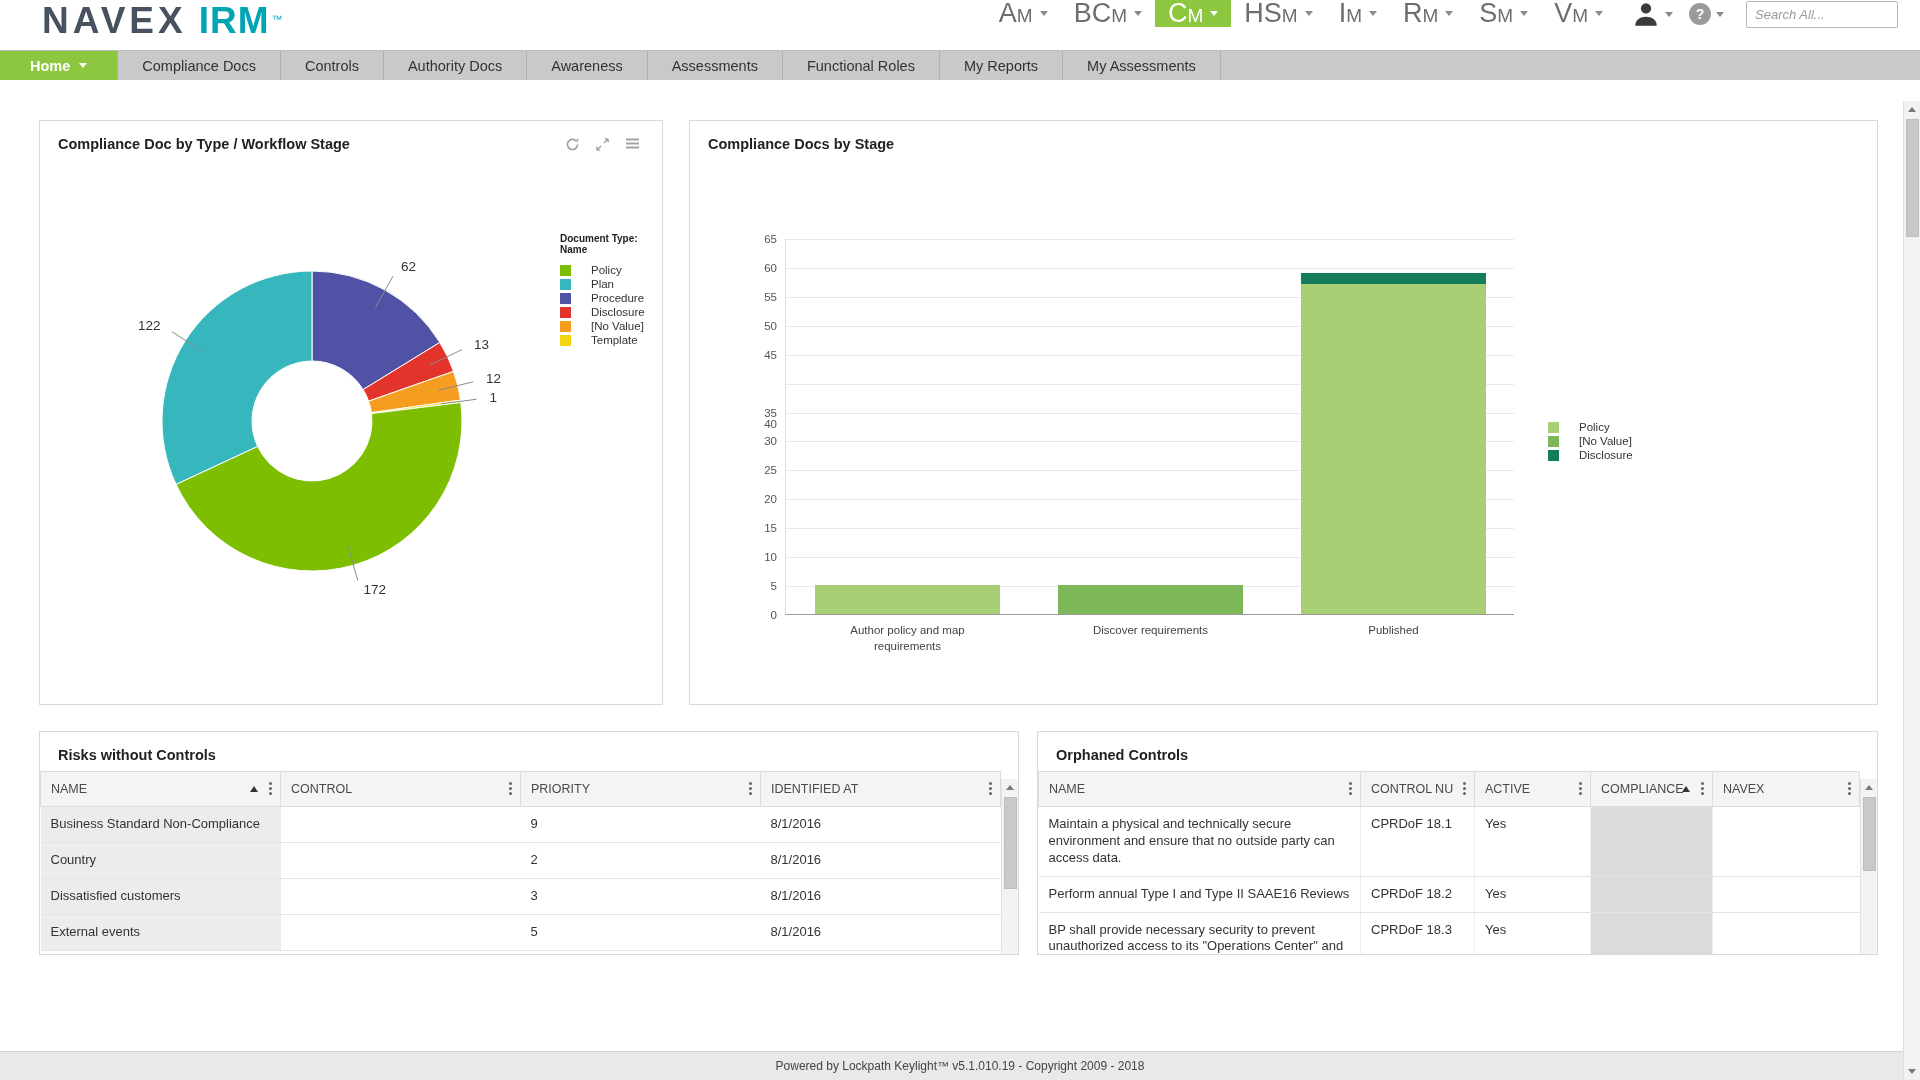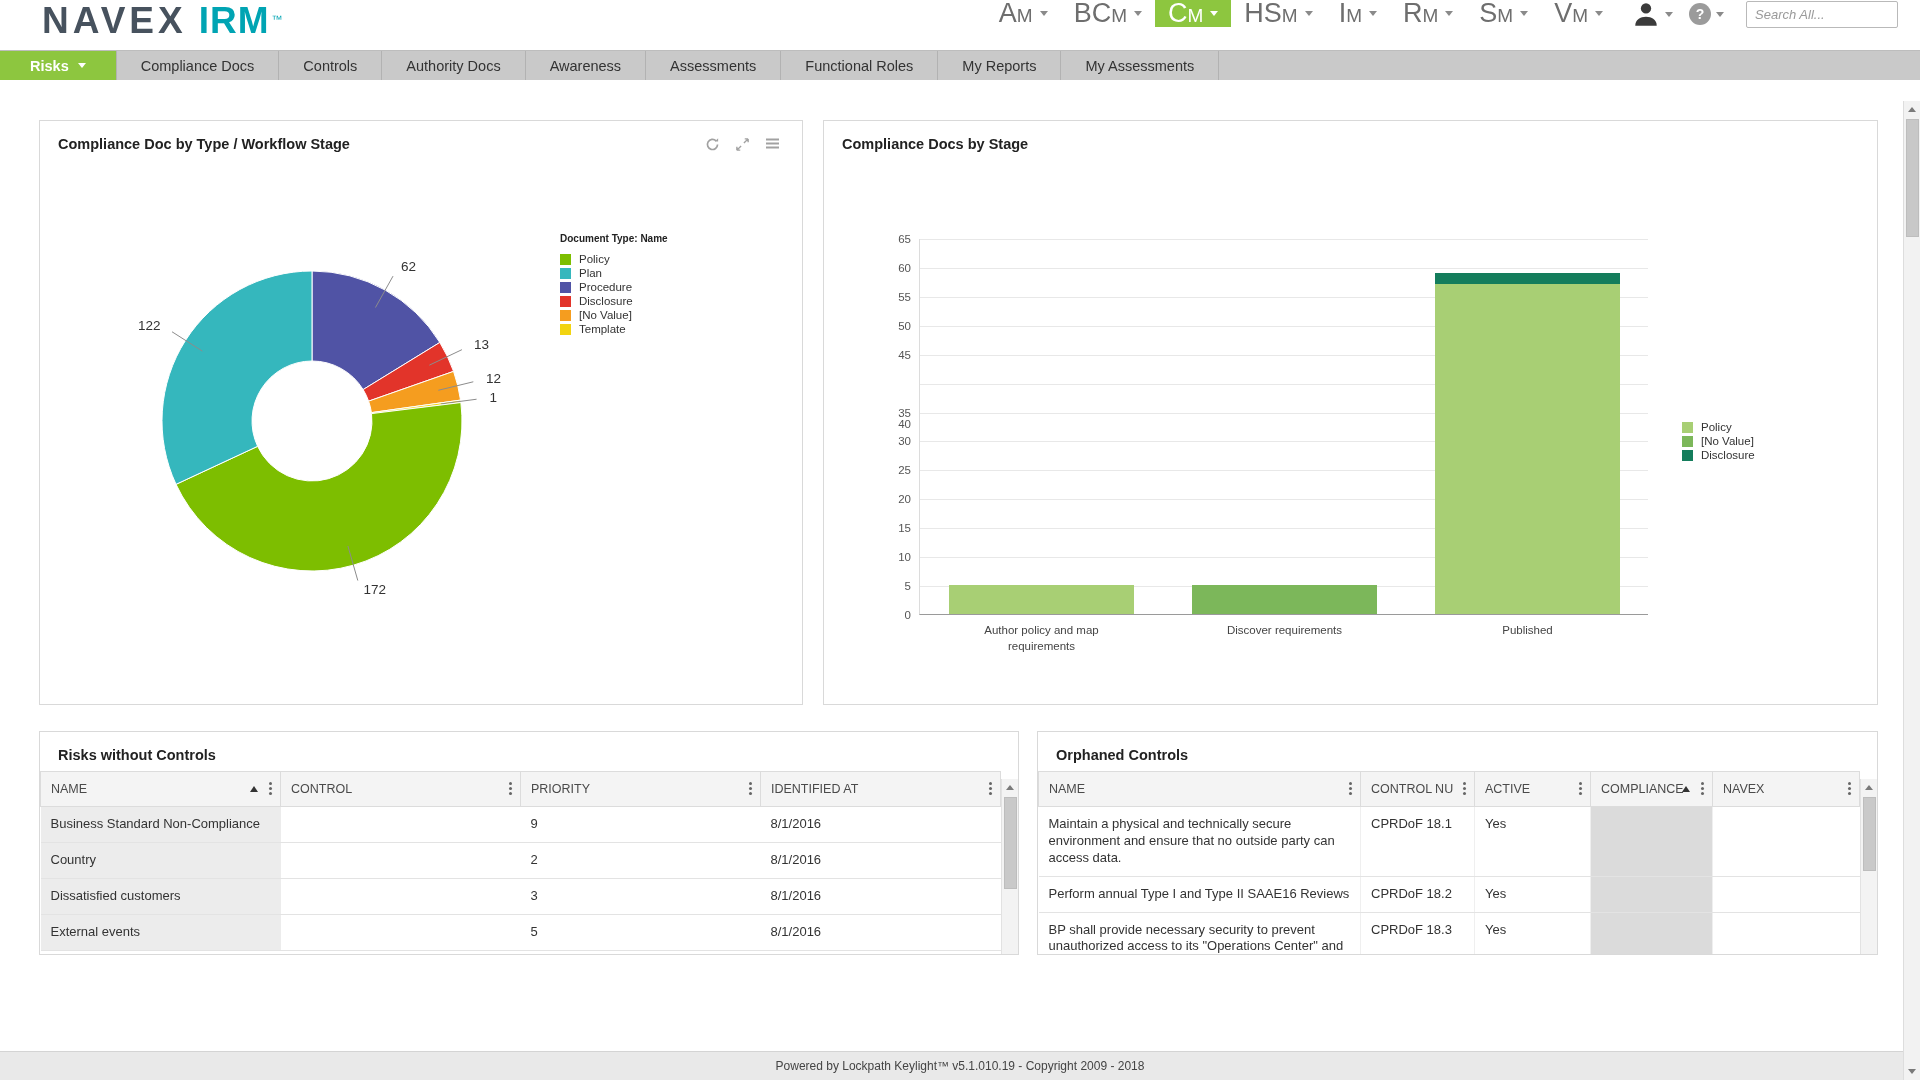--- a/index.html
+++ b/index.html
@@ -29,36 +29,36 @@
   
   .tabbar{height:30px;background:#c9c9c9;display:flex;border-top:1px solid #bdbdbd;flex:0 0 auto}
   .tab{display:flex;align-items:center;gap:9px;padding:0 24px;font-size:14.5px;color:#333;border-right:1px solid #b2b2b2;cursor:pointer;white-space:nowrap}
   .tab.active{background:#8dc63f;color:#fff;font-weight:700;padding:0 30px}
   .tab.active .caret{border-top-color:#fff}
 
   
   main{flex:1 1 auto;padding:40px 42px 0 39px;overflow:hidden;position:relative}
   .row{display:flex}
   .row.charts{height:585px;margin-bottom:26px}
-  .row.charts .panel.p1{width:764px;margin-right:20px}
+  .row.charts .panel.p1{width:624px;margin-right:26px}
   .row.charts .panel.p2{flex:1}
   .row.tables{height:224px}
   .row.tables .panel.t1{width:980px;margin-right:18px}
   .row.tables .panel.t2{flex:1}
   .panel{background:#fff;border:1px solid #d9d9d9;position:relative;overflow:hidden}
   .panel-header{display:flex;justify-content:space-between;align-items:center;padding:15px 16px 6px 18px}
   .panel-title{font-size:14.5px;font-weight:700;color:#222}
   .panel-actions{display:flex;gap:15px;margin-right:6px}
   .pa{cursor:pointer;opacity:.8;line-height:0}
 
   
   .pie-svg{display:block;margin:48px 0 0 42px}
   .pie-legend{position:absolute;left:520px;top:112px}
   .legend-title{font-size:10px;font-weight:700;color:#222;margin-bottom:9px}
-  .legend-item{display:flex;align-items:center;gap:8px;margin-bottom:2px;cursor:pointer}
+  .legend-item{display:flex;align-items:center;gap:20px;margin-bottom:2px;cursor:pointer}
   .legend-swatch{width:11px;height:11px;flex:0 0 auto}
   .legend-label{font-size:11.5px;color:#333;white-space:nowrap}
 
   
   .barplot{position:absolute;left:95px;top:118px;width:729px;height:376px;border-left:1px solid #dcdcdc;border-bottom:1px solid #9a9a9a}
   .gridline{position:absolute;left:0;right:0;height:1px;background:#e8e8e8}
   .ytick{position:absolute;right:calc(100% + 9px);width:32px;text-align:right;font-size:11.5px;color:#555;transform:translateY(-50%)}
   .bar-seg{position:absolute;cursor:pointer}
   .cat-label{position:absolute;top:calc(100% + 9px);font-size:11.5px;color:#444;text-align:center;line-height:1.35}
   .bar-legend{position:absolute;left:858px;top:300px}
@@ -152,21 +152,21 @@
       <div class="tool">
         <span class="help-circle">?</span>
         <span class="caret"></span>
       </div>
       <input class="search" type="text" placeholder="Search All..." style="">
     </div>
   </header>
 
   <nav class="tabbar" id="tabbar">
       <div class="tab active">
-        <span>Risks</span>
+        <span>Home</span>
         <span class="caret"></span>
       </div>
       <div class="tab">
         <span>Compliance Docs</span>
       </div>
       <div class="tab">
         <span>Controls</span>
       </div>
       <div class="tab">
         <span>Authority Docs</span>

